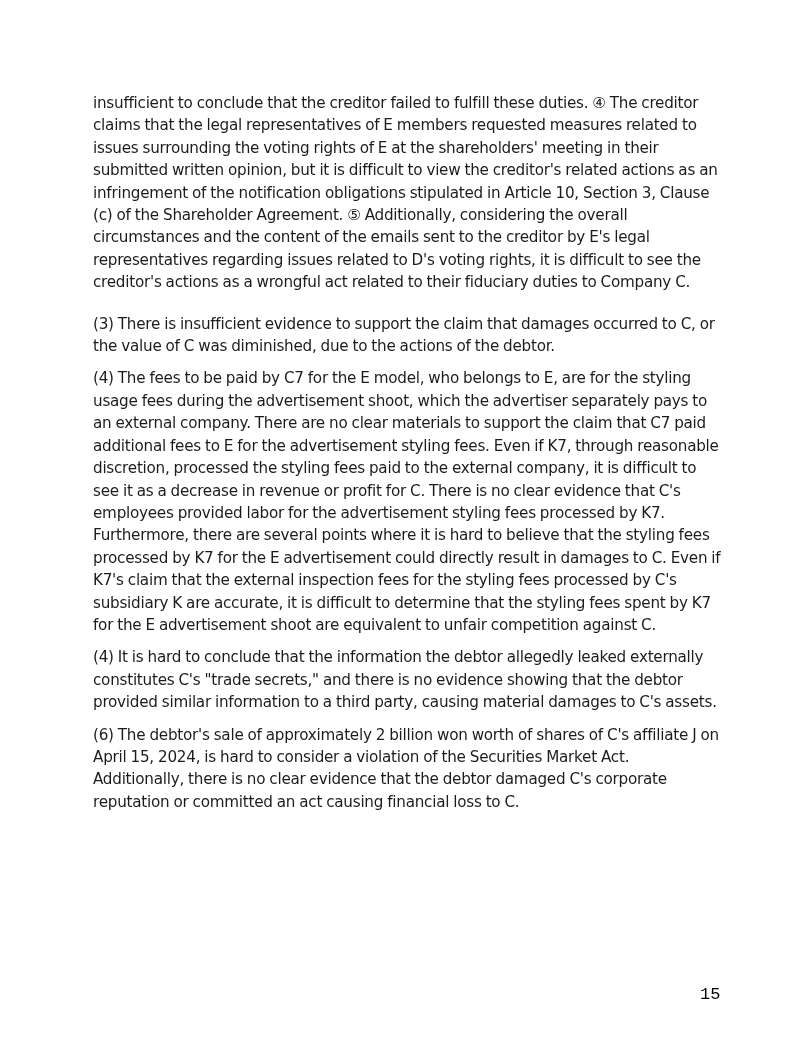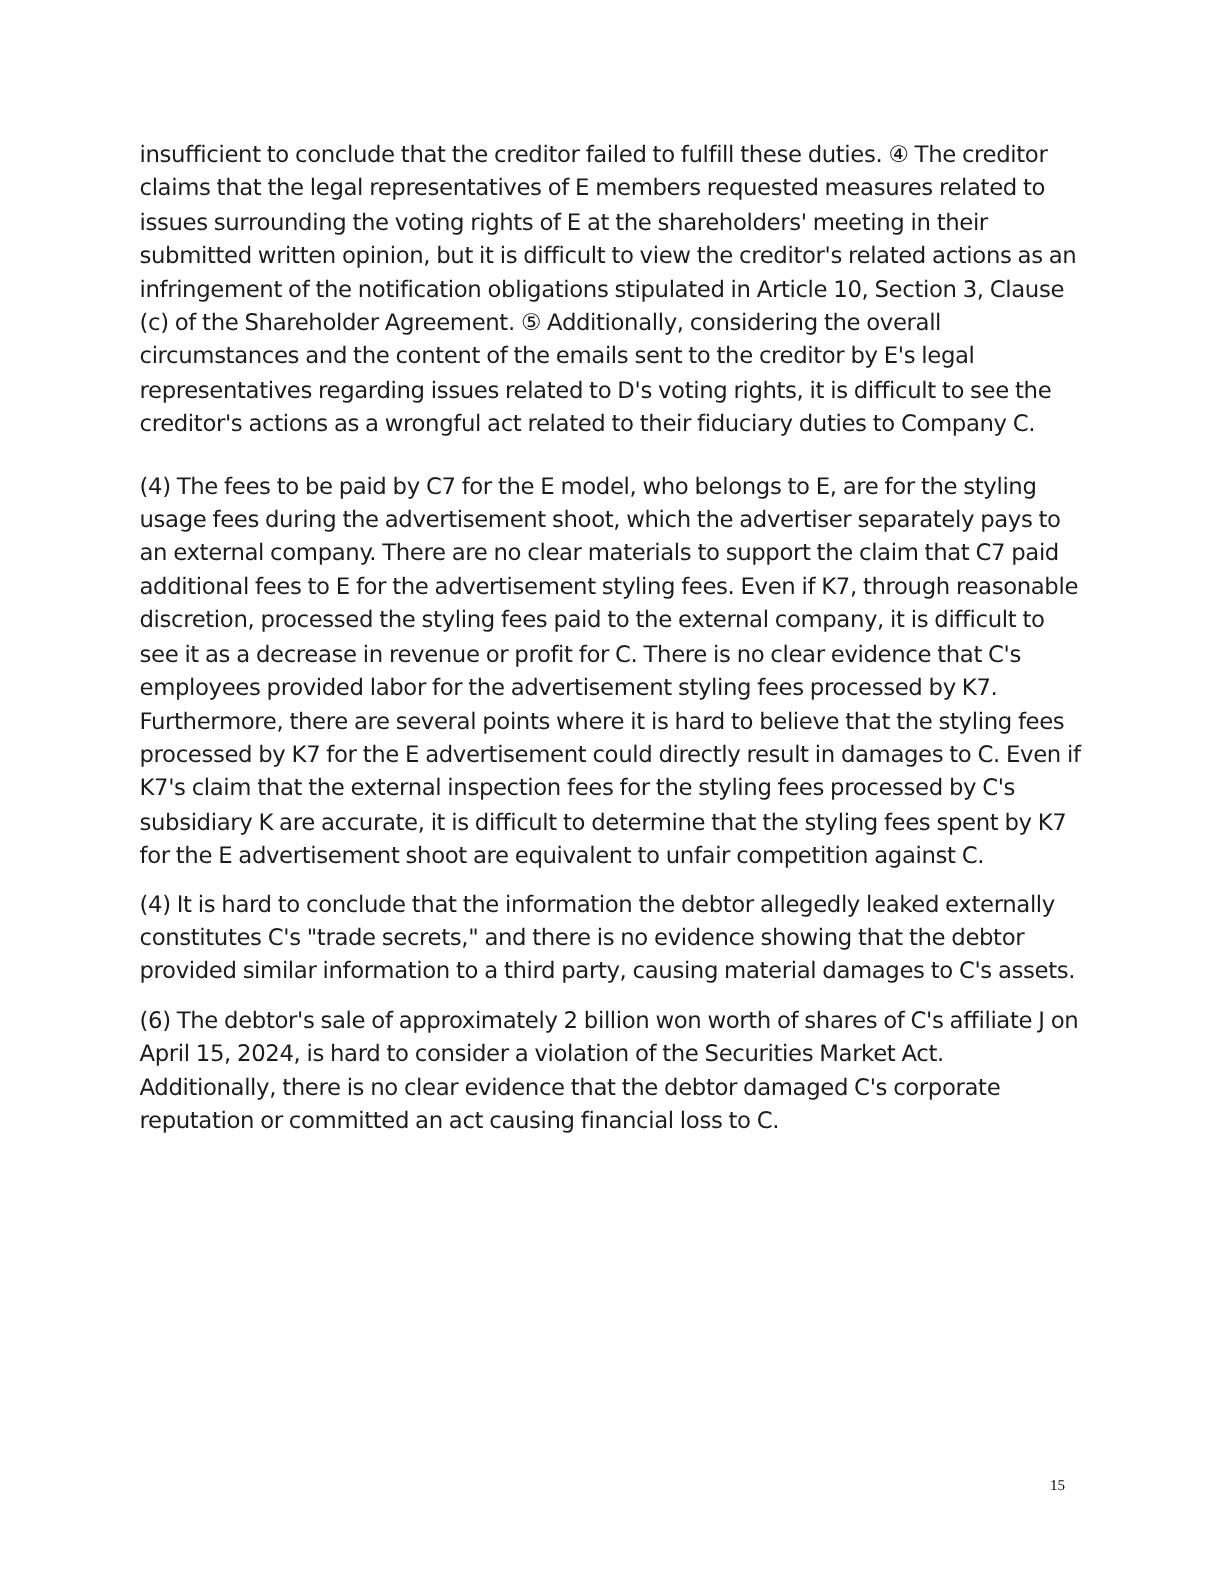--- a/index.html
+++ b/index.html
@@ -35,29 +35,30 @@
       letter-spacing: -0.25px;
       word-spacing: -0.5px;
       white-space: normal;
     }
     .para + .para { margin-top: 10px; }
     .para.first { margin-bottom: 19px; }
     .page-number {
       position: absolute;
       left: 700px;
       top: 985px;
-      font-family: Liberation Serif, serif;
-      font-size: 10px;
+      font-family: Liberation Mono, monospace;
+      font-size: 17px;
       color: #000000;
     }
   </style>
 </head>
 <body>
 
 <div class="page">
   <div class="content">
     <p class="para first">insufficient to conclude that the creditor failed to fulfill these duties. ④ The creditor claims that the legal representatives of E members requested measures related to issues surrounding the voting rights of E at the shareholders' meeting in their submitted written opinion, but it is difficult to view the creditor's related actions as an infringement of the notification obligations stipulated in Article 10, Section 3, Clause (c) of the Shareholder Agreement. ⑤ Additionally, considering the overall circumstances and the content of the emails sent to the creditor by E's legal representatives regarding issues related to D's voting rights, it is difficult to see the creditor's actions as a wrongful act related to their fiduciary duties to Company C.</p>
+    <p class="para">(3) There is insufficient evidence to support the claim that damages occurred to C, or the value of C was diminished, due to the actions of the debtor.</p>
     <p class="para">(4) The fees to be paid by C7 for the E model, who belongs to E, are for the styling usage fees during the advertisement shoot, which the advertiser separately pays to an external company. There are no clear materials to support the claim that C7 paid additional fees to E for the advertisement styling fees. Even if K7, through reasonable discretion, processed the styling fees paid to the external company, it is difficult to see it as a decrease in revenue or profit for C. There is no clear evidence that C's employees provided labor for the advertisement styling fees processed by K7. Furthermore, there are several points where it is hard to believe that the styling fees processed by K7 for the E advertisement could directly result in damages to C. Even if K7's claim that the external inspection fees for the styling fees processed by C's subsidiary K are accurate, it is difficult to determine that the styling fees spent by K7 for the E advertisement shoot are equivalent to unfair competition against C.</p>
     <p class="para">(4) It is hard to conclude that the information the debtor allegedly leaked externally constitutes C's "trade secrets," and there is no evidence showing that the debtor provided similar information to a third party, causing material damages to C's assets.</p>
     <p class="para">(6) The debtor's sale of approximately 2 billion won worth of shares of C's affiliate J on April 15, 2024, is hard to consider a violation of the Securities Market Act. Additionally, there is no clear evidence that the debtor damaged C's corporate reputation or committed an act causing financial loss to C.</p>
   </div>
   <div class="page-number">15</div>
 </div>
 
 </body></html>

